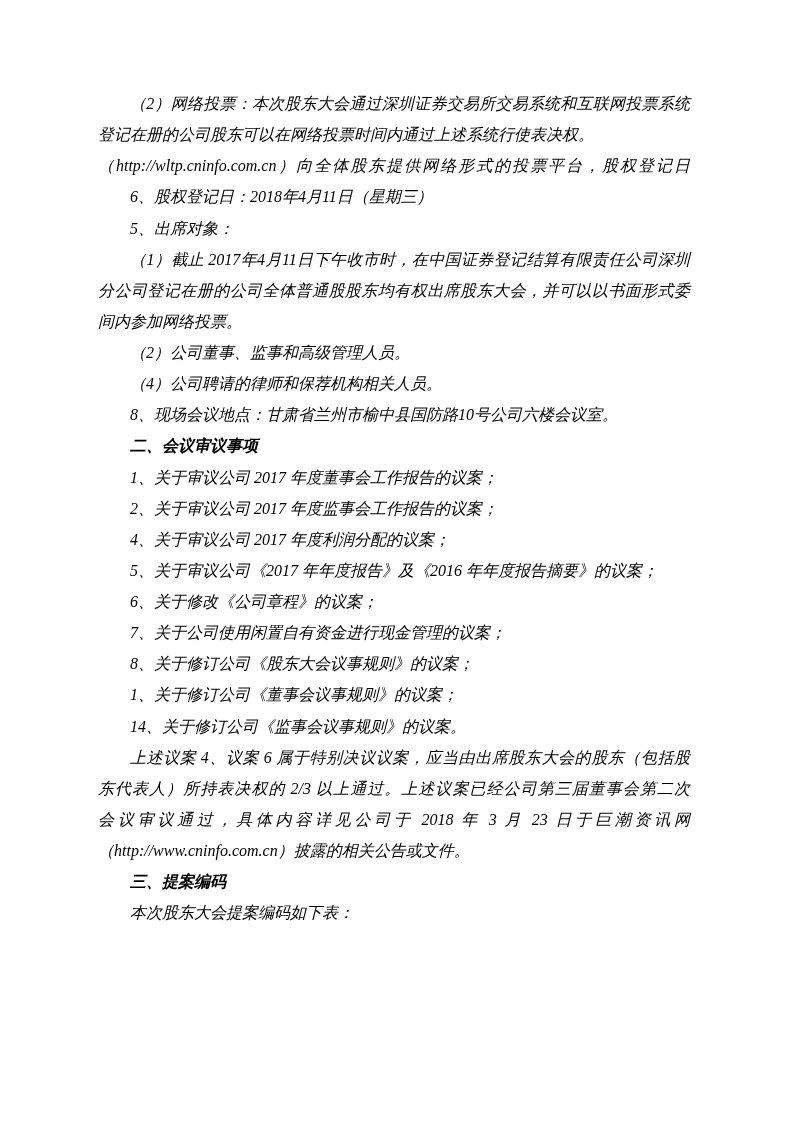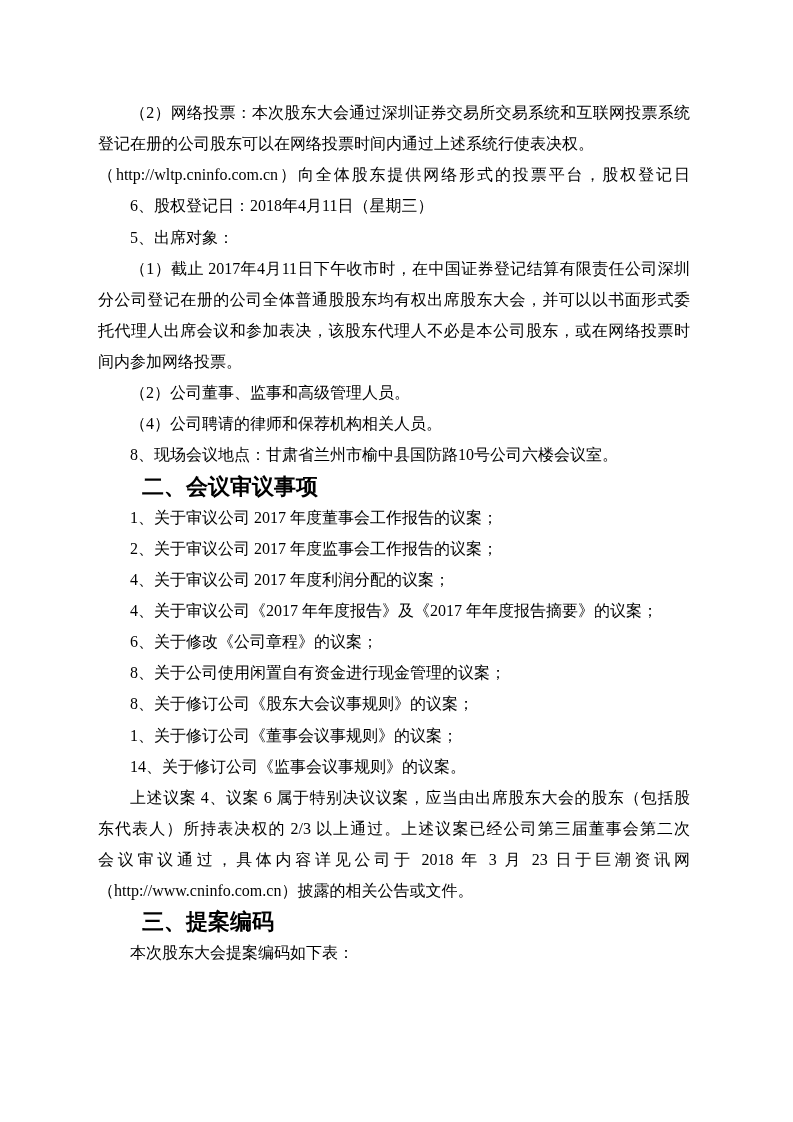--- a/index.html
+++ b/index.html
@@ -6,61 +6,61 @@
   body{
     width:793px;height:1122px;
     background:#ffffff;
     position:relative;
     font-family:"Liberation Serif","DejaVu Serif",serif;
     color:#000000;
     overflow:hidden;
   }
   .doc{
     position:absolute;
-    left:98px;top:97px;
+    left:98px;top:88px;
     width:592px;
+    font-style:italic;
   }
   .block{margin:0;padding:0;}
   .line{
     font-size:16px;
     line-height:31.13px;
     height:31.13px;
     overflow:visible;
     text-align:left;
   }
   .line.indent{text-indent:2em;}
   .line.fill{
     text-align:justify;
     text-align-last:justify;
   }
   .block.heading .line{
     font-weight:bold;
     font-family:"Liberation Sans","DejaVu Sans",sans-serif;
-    font-size:22px;
+    font-size:16px;
   }
 </style>
 </head>
 <body style="background: rgb(255, 255, 255); color: rgb(0, 0, 0);">
 
 <div class="doc">
     <div class="block paragraph">
       <div class="line indent fill">（2）网络投票：本次股东大会通过深圳证券交易所交易系统和互联网投票系统</div>
       <div class="line">登记在册的公司股东可以在网络投票时间内通过上述系统行使表决权。</div>
       <div class="line fill">（http://wltp.cninfo.com.cn）向全体股东提供网络形式的投票平台，股权登记日</div>
     </div>
     <div class="block paragraph">
       <div class="line indent">6、股权登记日：2018年4月11日（星期三）</div>
     </div>
     <div class="block paragraph">
       <div class="line indent">5、出席对象：</div>
     </div>
     <div class="block paragraph">
       <div class="line indent fill">（1）截止 2017年4月11日下午收市时，在中国证券登记结算有限责任公司深圳</div>
       <div class="line fill">分公司登记在册的公司全体普通股股东均有权出席股东大会，并可以以书面形式委</div>
-      <div class="line fill">托代理人出席会议和参加表决，该股东代理人不必是本公司股东，或在网络投票时</div>
       <div class="line">间内参加网络投票。</div>
     </div>
     <div class="block paragraph">
       <div class="line indent">（2）公司董事、监事和高级管理人员。</div>
     </div>
     <div class="block paragraph">
       <div class="line indent">（4）公司聘请的律师和保荐机构相关人员。</div>
     </div>
     <div class="block paragraph">
       <div class="line indent">8、现场会议地点：甘肃省兰州市榆中县国防路10号公司六楼会议室。</div>
@@ -71,27 +71,27 @@
     <div class="block paragraph">
       <div class="line indent">1、关于审议公司 2017 年度董事会工作报告的议案；</div>
     </div>
     <div class="block paragraph">
       <div class="line indent">2、关于审议公司 2017 年度监事会工作报告的议案；</div>
     </div>
     <div class="block paragraph">
       <div class="line indent">4、关于审议公司 2017 年度利润分配的议案；</div>
     </div>
     <div class="block paragraph">
-      <div class="line indent">4、关于审议公司《2017 年年度报告》及《2017 年年度报告摘要》的议案；</div>
+      <div class="line indent">5、关于审议公司《2017 年年度报告》及《2016 年年度报告摘要》的议案；</div>
     </div>
     <div class="block paragraph">
       <div class="line indent">6、关于修改《公司章程》的议案；</div>
     </div>
     <div class="block paragraph">
-      <div class="line indent">8、关于公司使用闲置自有资金进行现金管理的议案；</div>
+      <div class="line indent">7、关于公司使用闲置自有资金进行现金管理的议案；</div>
     </div>
     <div class="block paragraph">
       <div class="line indent">8、关于修订公司《股东大会议事规则》的议案；</div>
     </div>
     <div class="block paragraph">
       <div class="line indent">1、关于修订公司《董事会议事规则》的议案；</div>
     </div>
     <div class="block paragraph">
       <div class="line indent">14、关于修订公司《监事会议事规则》的议案。</div>
     </div>

